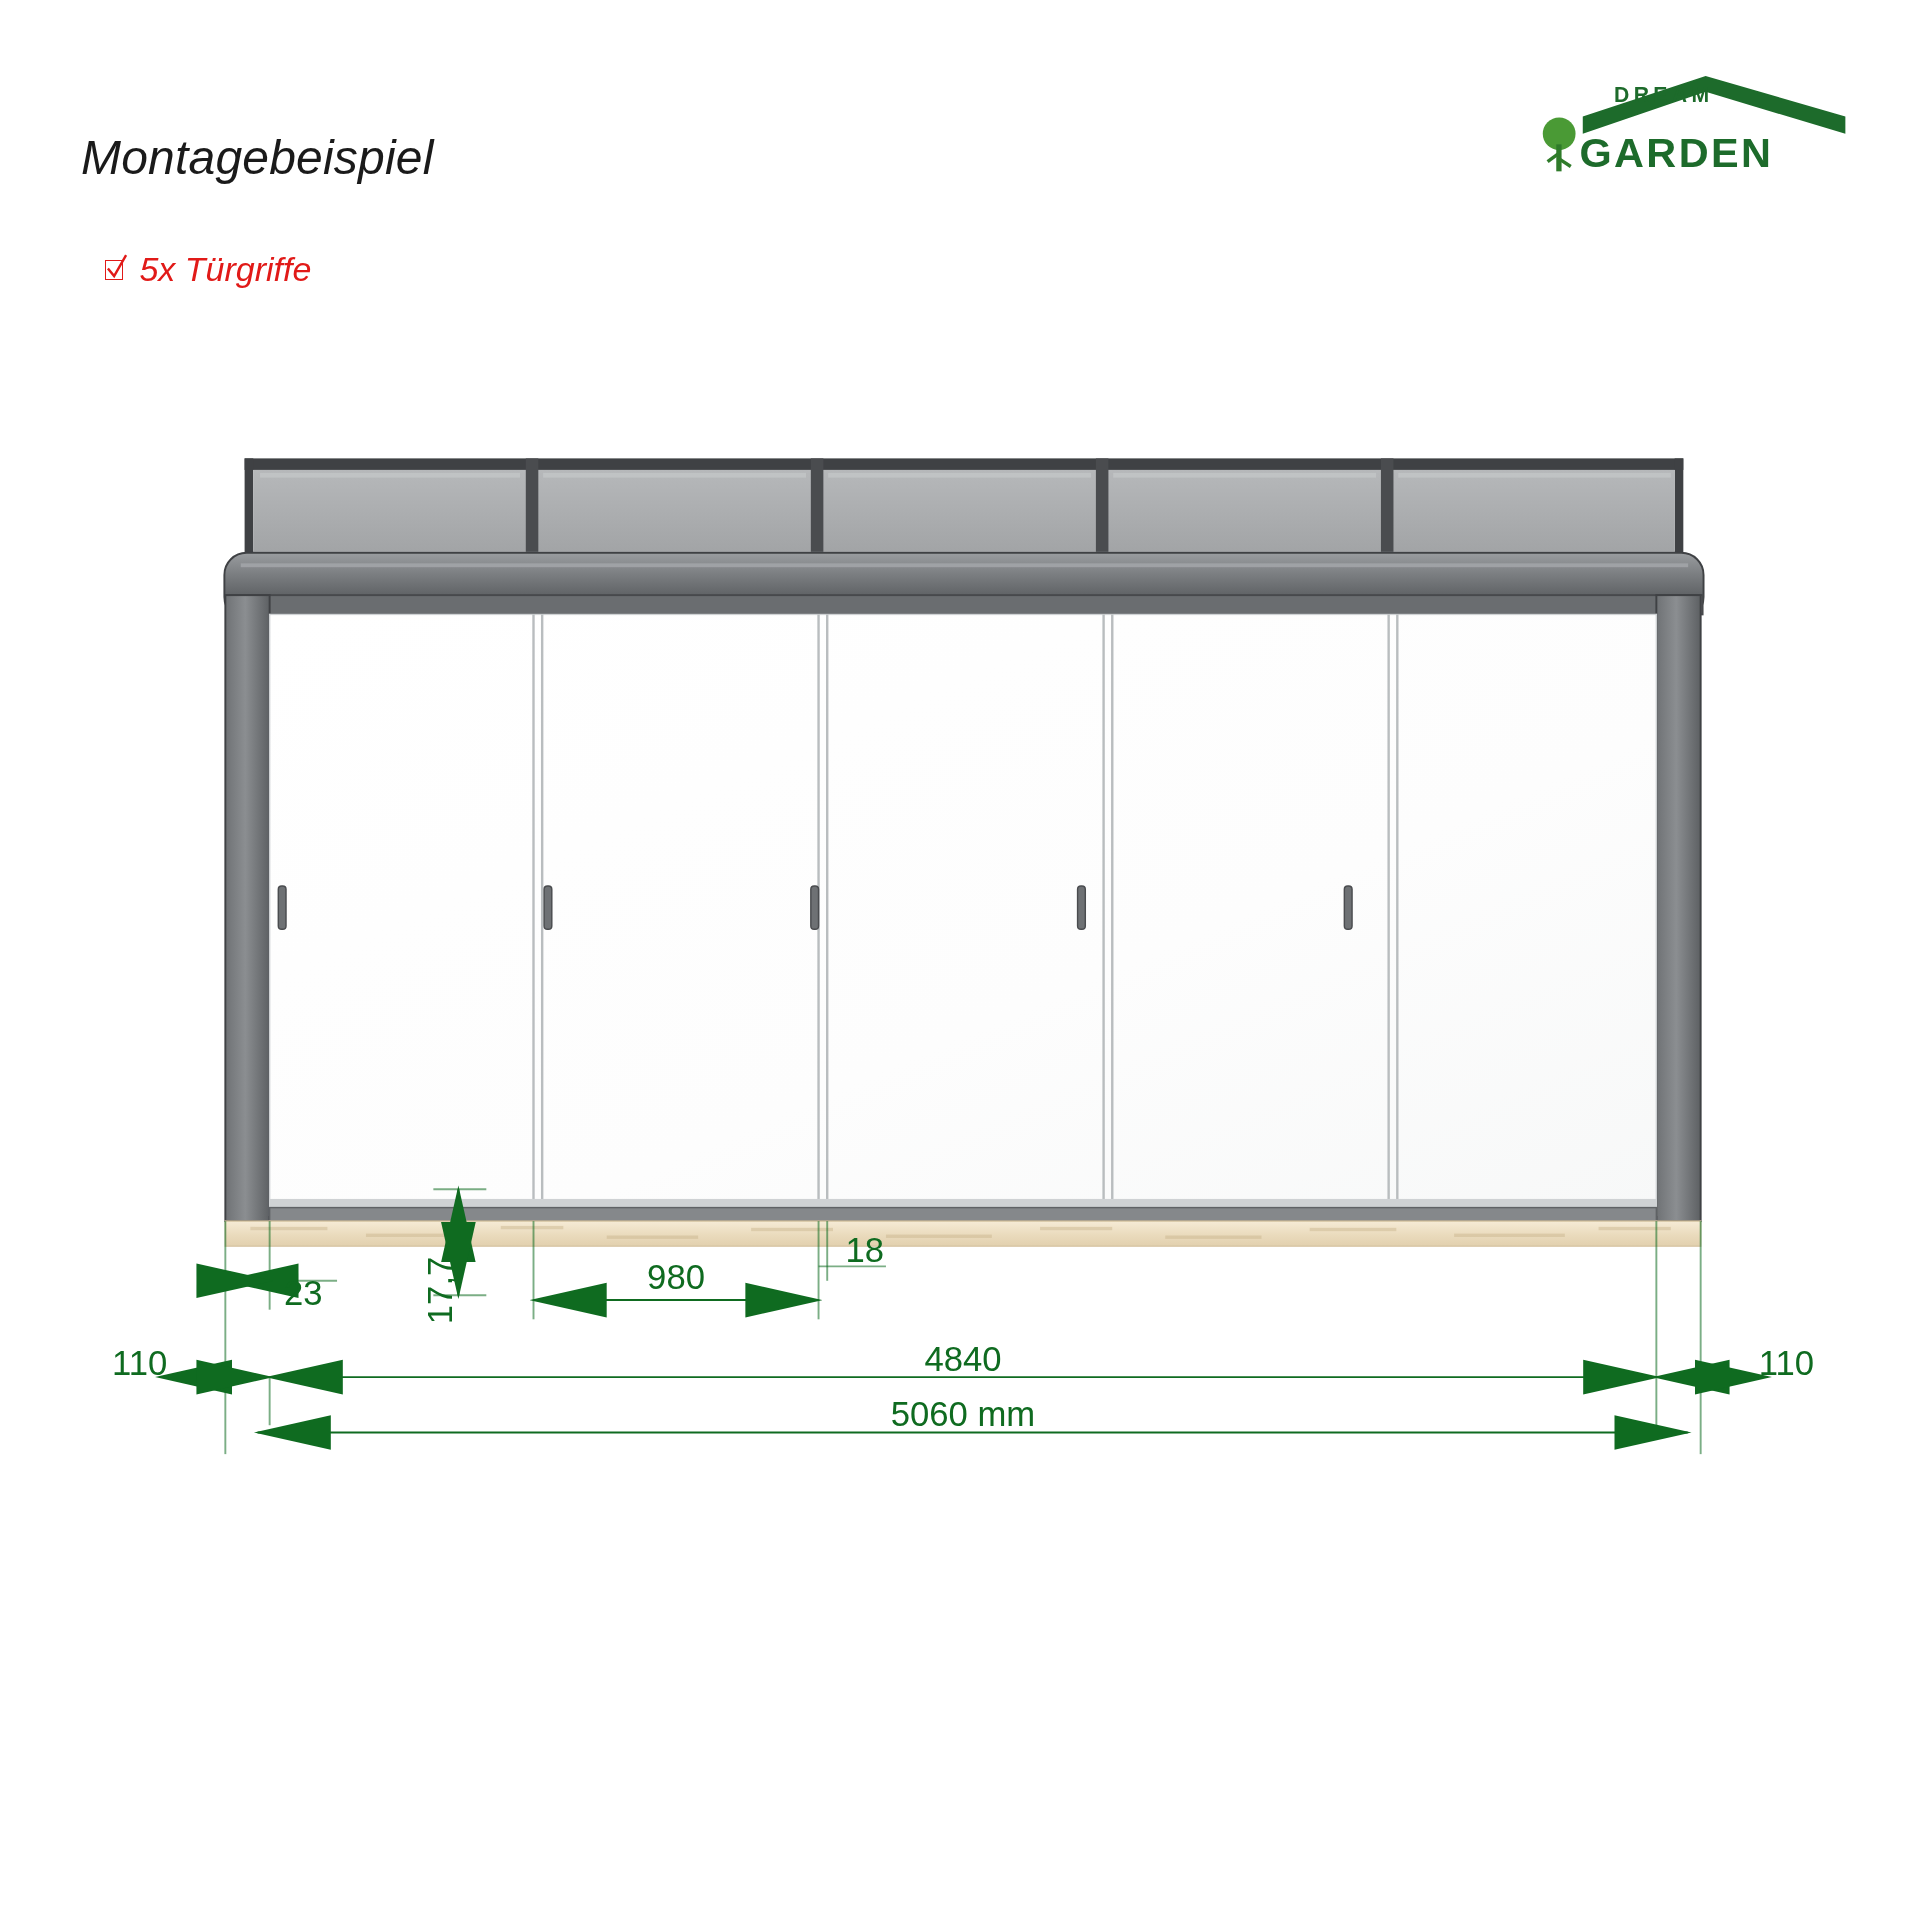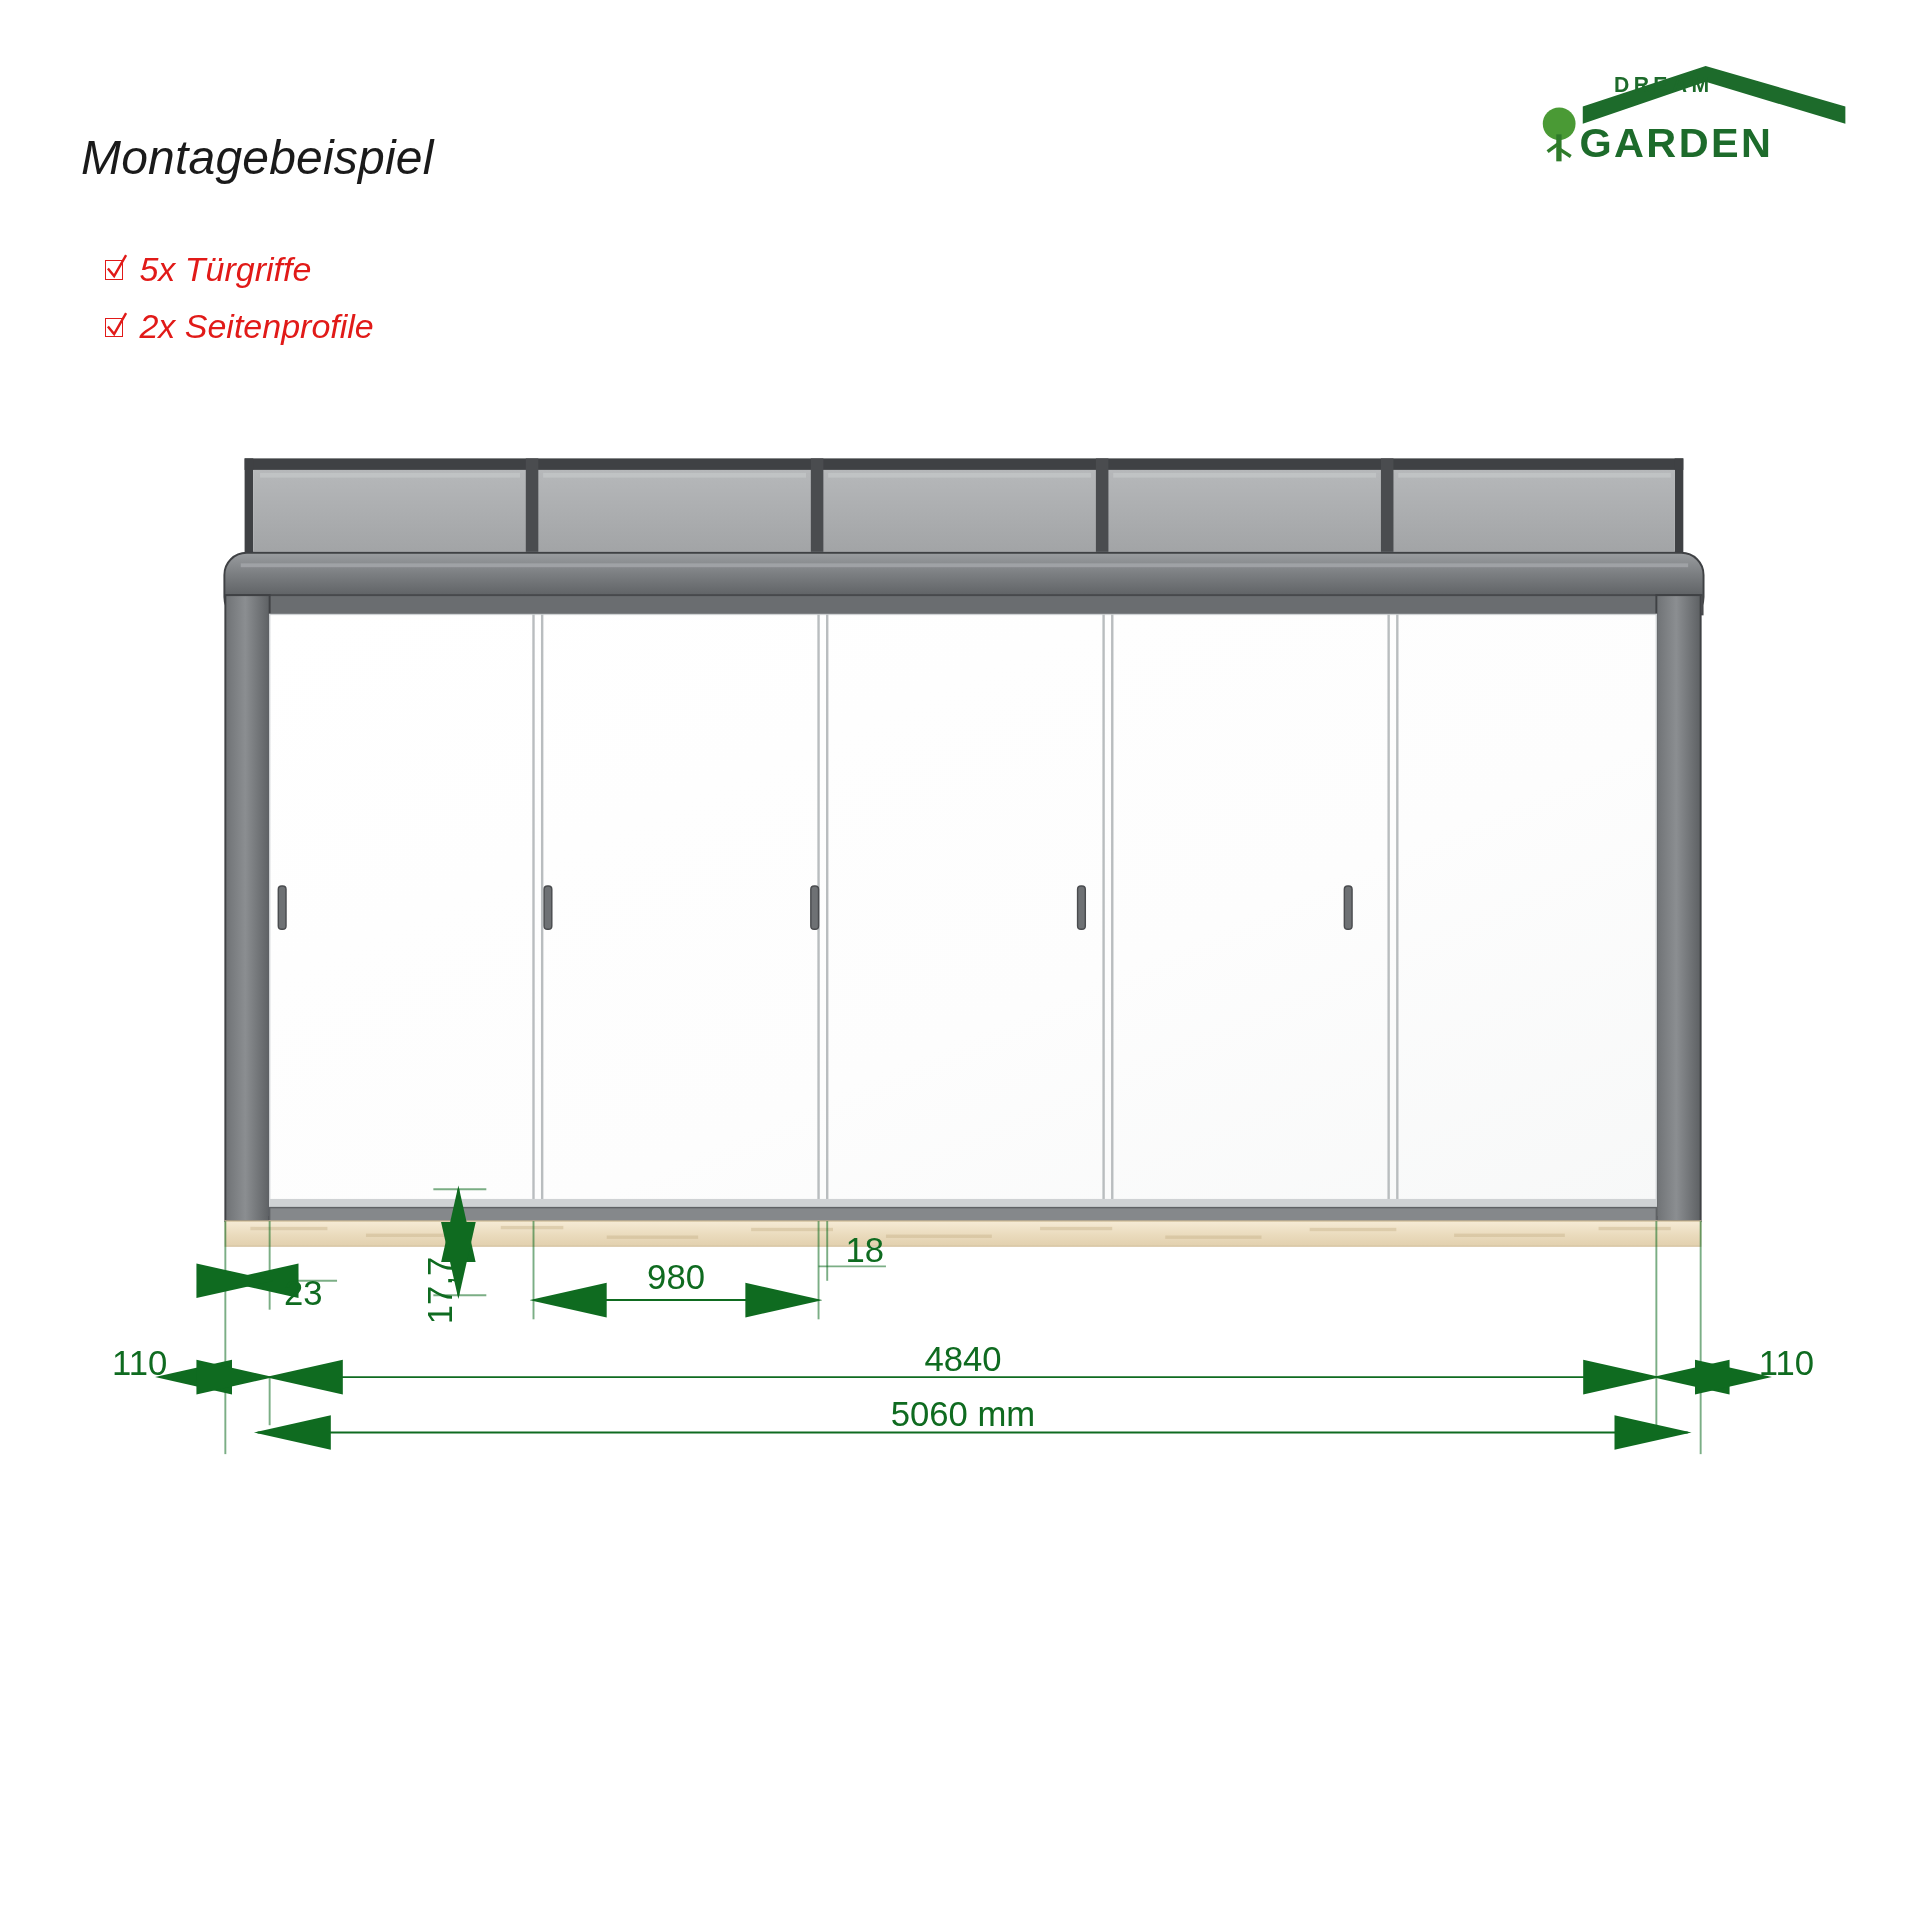--- a/index.html
+++ b/index.html
@@ -63,21 +63,21 @@
     font-style: italic;
     color: #e11a18;
     white-space: nowrap;
     text-align: center;
   }
 
   
   .logo {
     position: absolute;
     right: 71px;
-    top: 62px;
+    top: 72px;
     width: 318px;
     height: 111px;
   }
   .logo svg { display:block; width:100%; height:100%; }
 
   
   .drawing {
     position: absolute;
     left: 0;
     top: 0;
@@ -98,29 +98,20 @@
 
 <div class="checklist">
   <div class="check-row">
     <span class="check-box">
       <span class="bx"></span>
       <svg class="tick" viewBox="0 0 46 56" xmlns="http://www.w3.org/2000/svg">
         <path d="M4 30 L17 46 L42 2" fill="none" stroke="#e11a18" stroke-width="5"></path>
       </svg>
     </span>
     <span class="check-label">5x Türgriffe</span>
-  </div>
-  <div class="check-row">
-    <span class="check-box">
-      <span class="bx"></span>
-      <svg class="tick" viewBox="0 0 46 56" xmlns="http://www.w3.org/2000/svg">
-        <path d="M4 30 L17 46 L42 2" fill="none" stroke="#e11a18" stroke-width="5"></path>
-      </svg>
-    </span>
-    <span class="check-label">2x Seitenprofile</span>
   </div>
 </div>
 
 <div class="logo">
   <svg viewBox="0 0 660 230" xmlns="http://www.w3.org/2000/svg">
 
     <path d="M95 92 L350 5 L640 92 L640 56 L350 -28 L95 56 Z" fill="#1d6b2b" transform="translate(0,36)"></path>
     <path d="M110 118 L350 36 L628 118" fill="none" stroke="#1d6b2b" stroke-width="0"></path>
 
     <circle cx="46" cy="128" r="34" fill="#4a9a35"></circle>

